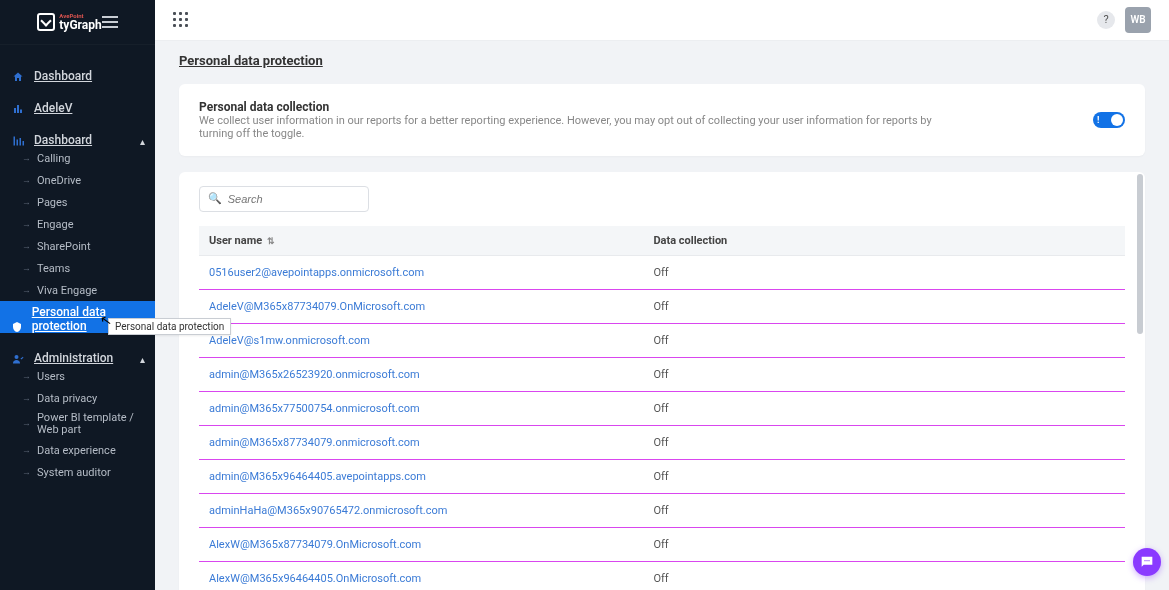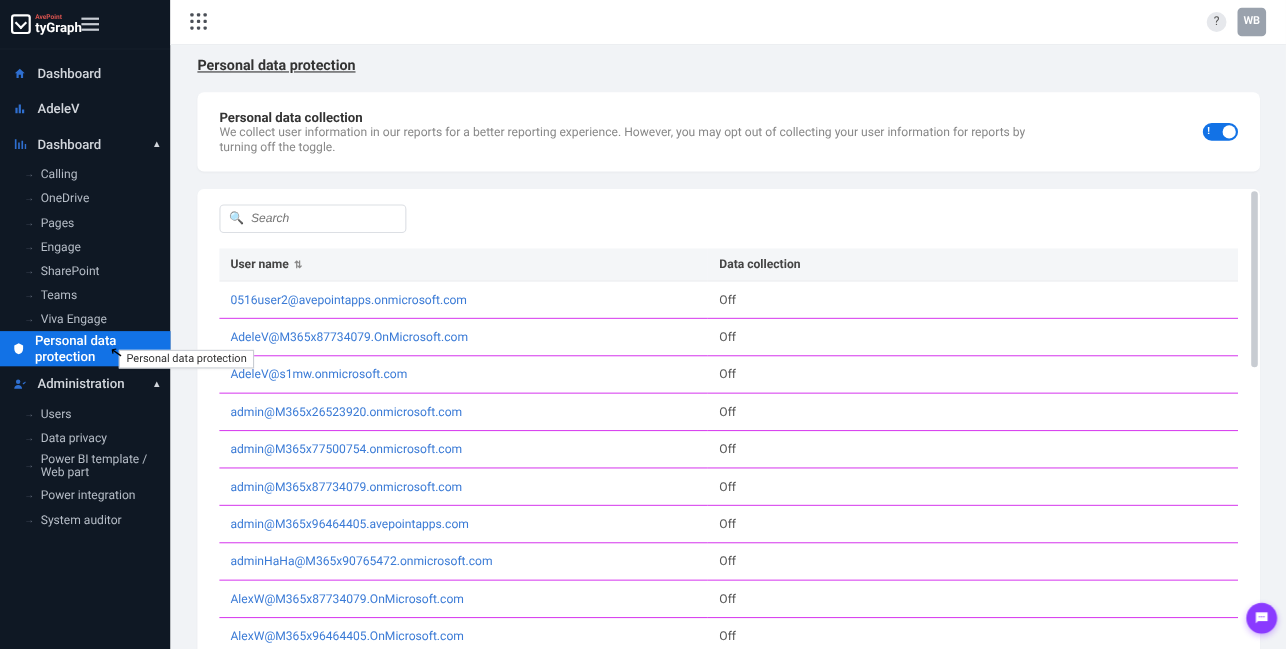--- a/index.html
+++ b/index.html
@@ -25,21 +25,21 @@
     background: #0f1824;
     color: #d2d6dc;
     display: flex;
     flex-direction: column;
     flex-shrink: 0;
   }
   .sidebar-header {
     height: 45px;
     display: flex;
     align-items: center;
-    justify-content: flex-start;
+    justify-content: center;
     padding: 0 10px;
     border-bottom: 1px solid rgba(255,255,255,0.03);
   }
   .logo {
     display: flex;
     align-items: center;
     gap: 4px;
   }
   .logo-icon {
     width: 18px; height: 18px;
@@ -61,27 +61,28 @@
   .logo-bot { font-size:12px;color:#fff;font-weight:700; }
   .hamburger {
     width:16px;height:12px;
     display:flex;flex-direction:column;justify-content:space-between;
     cursor:pointer;
   }
   .hamburger span{display:block;height:2px;background:#c8cdd4;}
 
   .nav { list-style:none; padding-top:6px; }
   .nav-item {
-    display:flex;align-items:center;
+    display:flex;align-items:flex-end;
     padding:0 10px;
     height:32px;
     font-size:12px;
     color:#d2d6dc;
     cursor:pointer;
     position:relative;
+    text-decoration:underline;
   }
   .nav-item.top { font-weight:500; }
   .nav-item .icon {
     width:16px;display:flex;align-items:center;justify-content:center;
     margin-right:8px;
     color:#2f6fd0;
   }
   .nav-item.active {
     background:#1272e6;
     color:#fff;
@@ -332,21 +333,21 @@
       <li class="sub-item">
           <span class="arrow">→</span>
           <span>Data privacy</span>
         </li>
       <li class="sub-item" style="height:30px;line-height:1.1;">
           <span class="arrow">→</span>
           <span>Power BI template / Web part</span>
         </li>
       <li class="sub-item">
           <span class="arrow">→</span>
-          <span>Power integration</span>
+          <span>Data experience</span>
         </li>
       <li class="sub-item">
           <span class="arrow">→</span>
           <span>System auditor</span>
         </li>
     </ul>
   </aside>
 
   <div class="tooltip">Personal data protection</div>
   <div class="cursor">↖</div>

